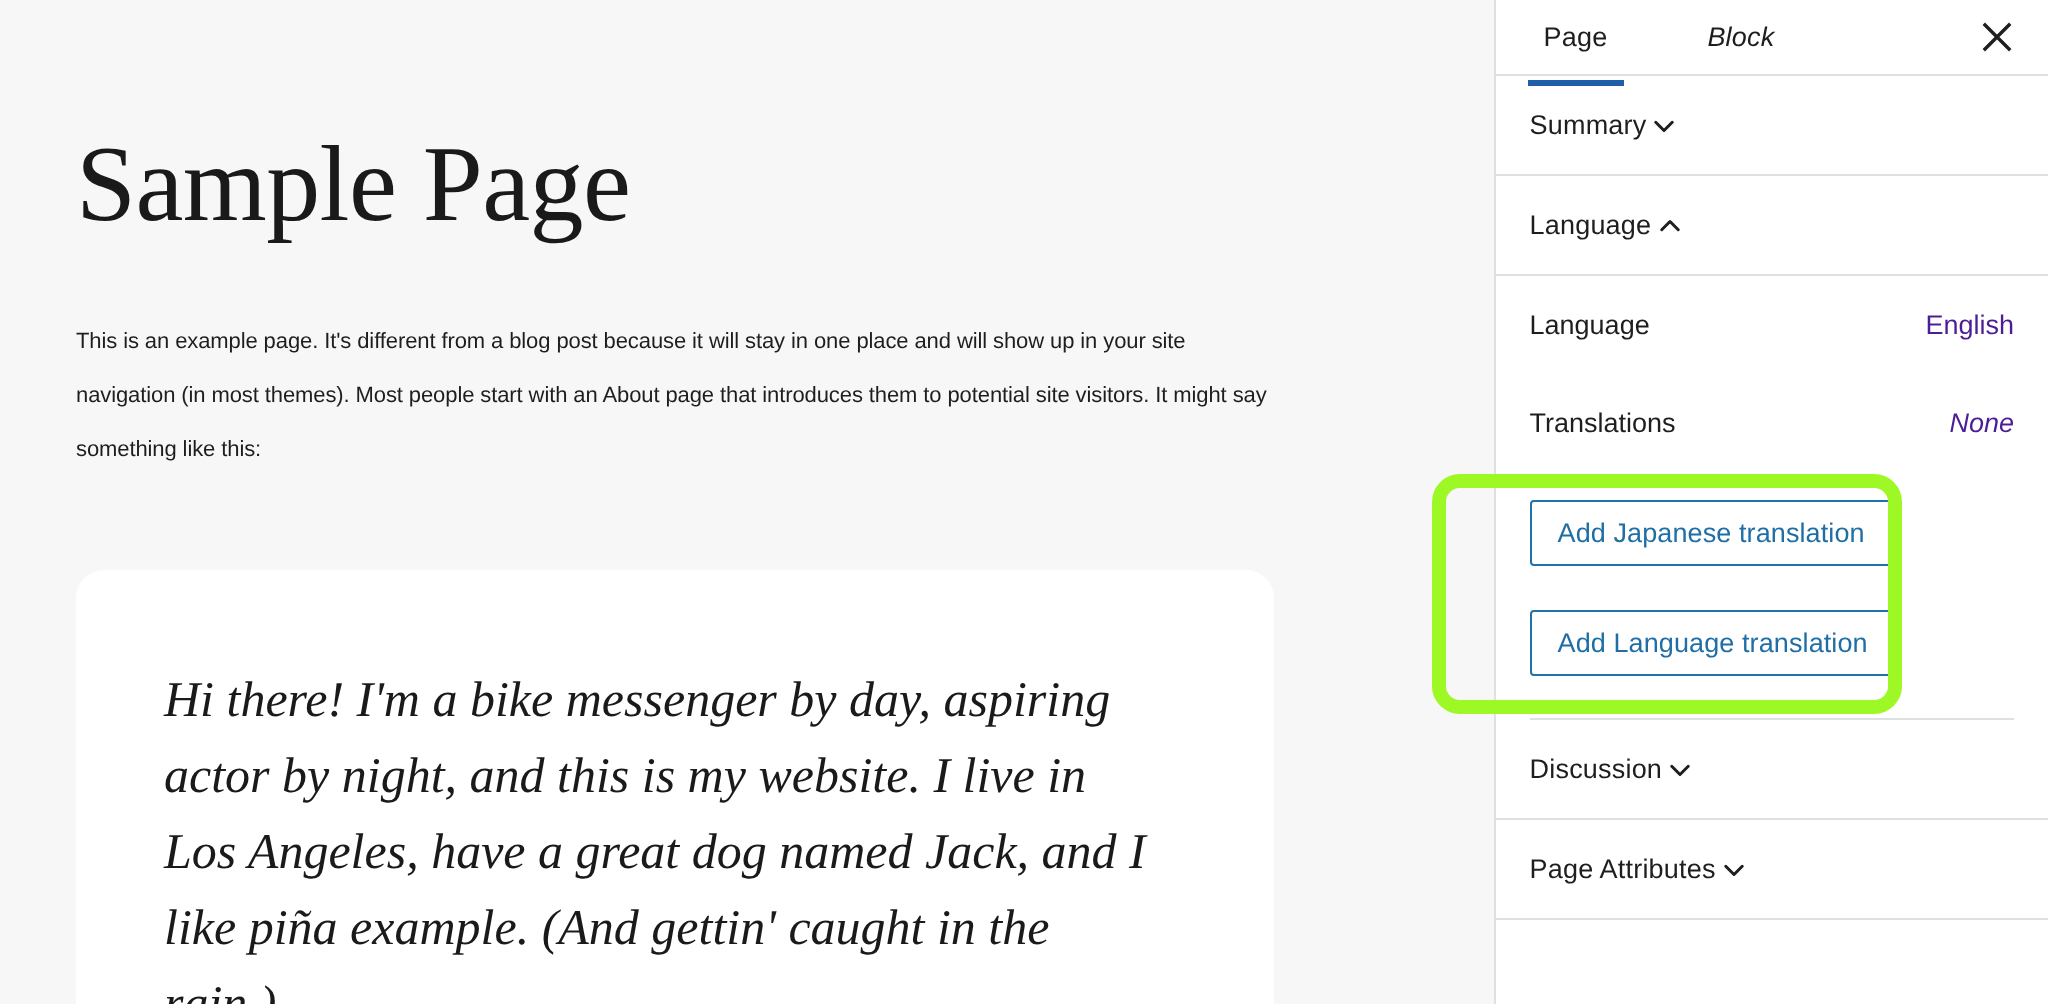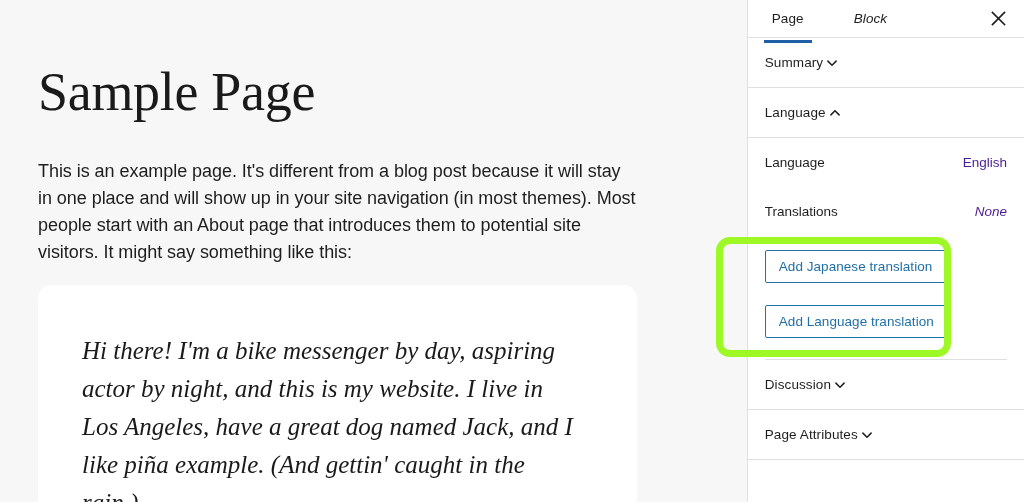--- a/index.html
+++ b/index.html
@@ -45,21 +45,21 @@
     font-weight: 400;
     color: #1a1a1a;
     letter-spacing: -0.3px;
   }
 
   .post-paragraph {
     position: absolute;
     left: 38px;
     top: 158px;
     width: 600px;
-    font-size: 18px;
+    font-size: 11px;
     line-height: 27px;
     color: #1e1e1e;
     letter-spacing: -0.05px;
   }
 
   .quote-card {
     position: absolute;
     left: 38px;
     top: 285px;
     width: 599px;

